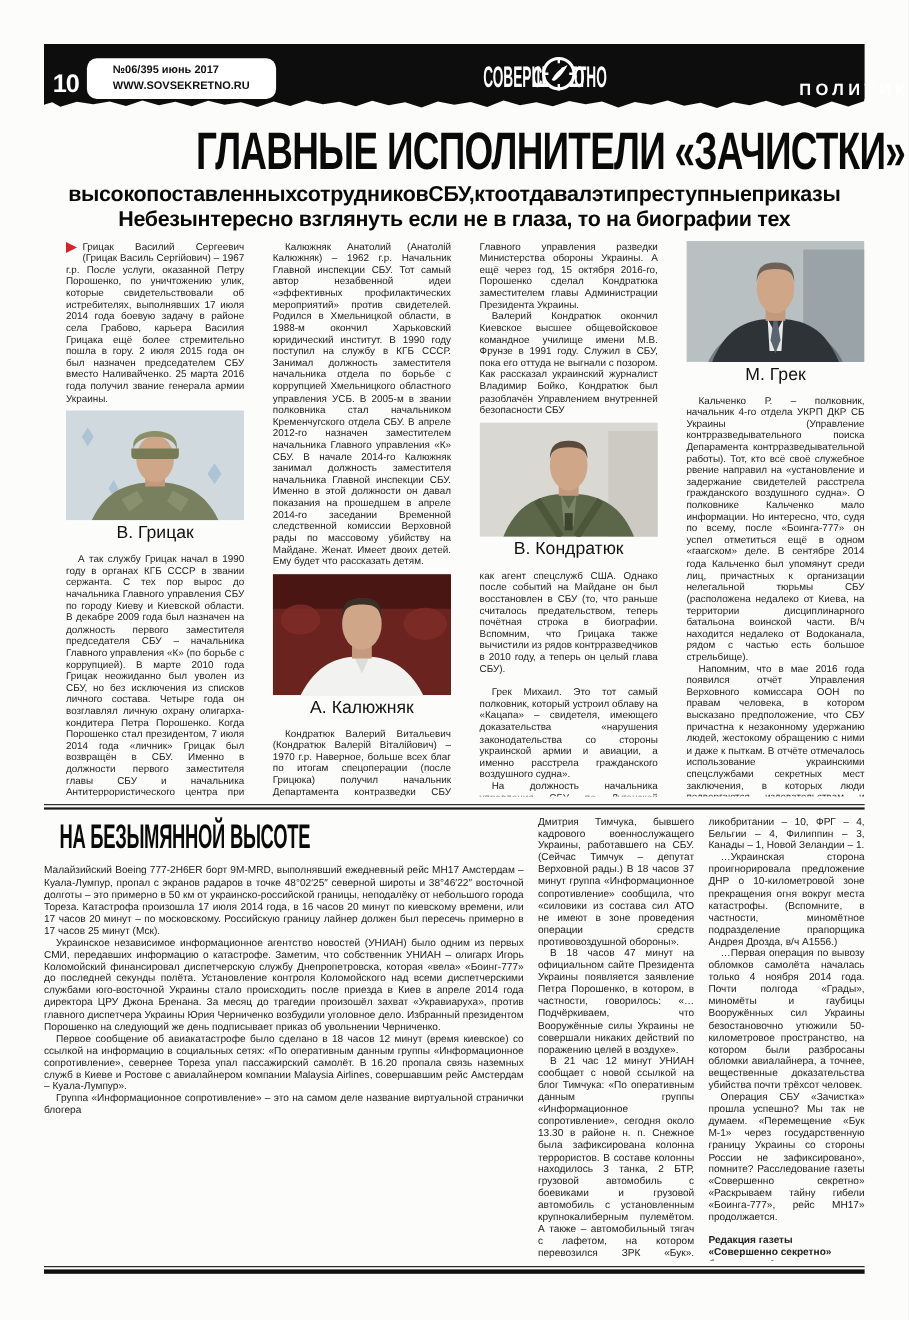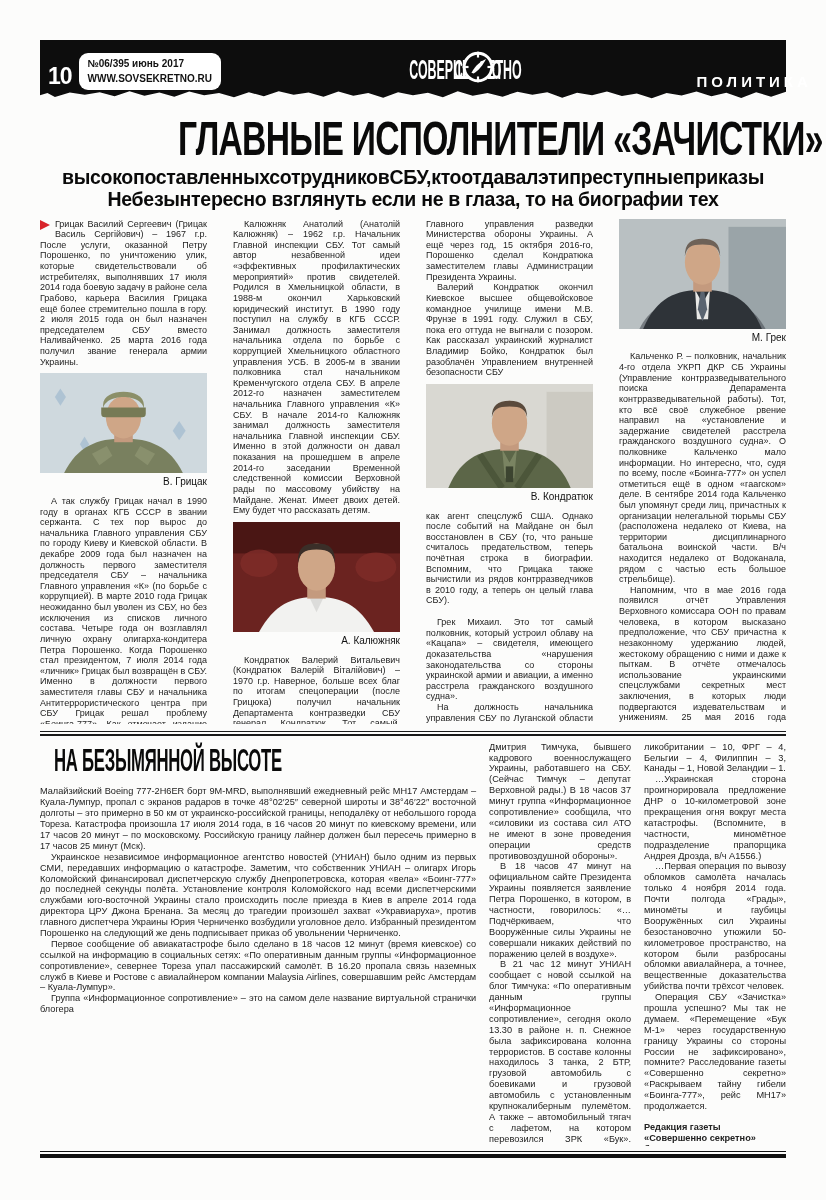--- a/index.html
+++ b/index.html
@@ -4,21 +4,21 @@
 <style>
   * { margin:0; padding:0; box-sizing:border-box; }
   html,body { background:#e9e9e9; }
   body { font-family:"Liberation Sans", sans-serif; color:#1c1c1c; }
   .page { width:826px; height:1200px; background:#fcfcfb; margin:0 auto; position:relative;
           padding:40px 40px 0 40px; overflow:hidden; }
 
   
   .band { background:#0d0d0d; height:50px; display:flex; align-items:flex-end; color:#fff; }
   .pagenum { font-size:23px; font-weight:bold; padding:0 7px 0 8px; letter-spacing:-1px; }
-  .issuebox { background:#fff; color:#111; border-radius:9px; padding:4px 9px; font-size:10px;
+  .issuebox { background:#fff; color:#111; border-radius:9px; padding:4px 24px; font-size:10px;
               font-weight:bold; line-height:1.45; white-space:nowrap; }
   .masthead { display:flex; align-items:center; margin-left:80px; font-weight:bold; font-size:27px;
               letter-spacing:0; white-space:nowrap; }
   .mword { display:inline-block; }
   .mleft  { transform:scaleX(0.46); transform-origin:right center; }
   .mright { transform:scaleX(0.46); transform-origin:left center; }
   .emblem { margin:0 -40px; position:relative; z-index:2; }
   .section-label { margin-left:96px; font-size:15px; font-weight:bold; letter-spacing:4px; }
   .torn { height:9px; background:#0d0d0d;
       clip-path:polygon(0 0,100% 0,100% 20%,98% 75%,96% 25%,94% 88%,92% 30%,90% 70%,88% 18%,86% 62%,
@@ -28,31 +28,31 @@
       18% 74%,16% 28%,14% 64%,12% 14%,10% 70%,8% 24%,6% 54%,4% 28%,2% 78%,1% 34%,0 58%); }
 
   
   .headline-wrap { text-align:center; margin-top:16px; height:50px; overflow:visible; }
   .headline { display:inline-block; font-size:48px; font-weight:bold; letter-spacing:-1px;
               white-space:nowrap; transform:scaleX(0.70); transform-origin:center; line-height:1.0; color:#0a0a0a; }
   .subtitle { text-align:center; font-weight:bold; color:#0a0a0a; margin-top:2px; }
   .subtitle div { font-size:19.5px; line-height:1.12; letter-spacing:-0.3px; }
 
   
-  .article { display:flex; gap:26px; height:505px; overflow:hidden; margin-top:8px; }
+  .article { display:flex; gap:26px; height:505px; overflow:hidden; margin-top:8px;margin-left:20px; }
   .acol { flex:1 1 0; font-size:9px; line-height:1.18; text-align:justify; color:#222; }
   .acol p { text-indent:11px; }
   .acol p.cont { text-indent:0; }
   .acol p.gap-top { margin-top:11px; }
   .start-marker { float:left; width:0; height:0; border-left:10px solid #d8232a;
                   border-top:5px solid transparent; border-bottom:5px solid transparent; margin:1px 5px 0 0; }
   .photo { width:100%; margin:6px 0 1px; line-height:0; }
   .photo svg { width:100%; height:100%; display:block; }
   .ph1 { height:100px; } .ph2 { height:110px; } .ph3 { height:104px; } .ph4 { height:110px; }
-  .caption { font-size:10px; color:#111; margin:3px 0 8px; text-align:right; }
+  .caption { font-size:16px; color:#111; margin:3px 0 8px; text-align:center; }
 
   
   .mid-rule { margin:7px 0 6px; height:5px; border-top:1.5px solid #1a1a1a; border-bottom:2.5px solid #1a1a1a; }
   .bottom-rule-thin { border-top:1.5px solid #111; margin-top:5px; }
   .bottom-rule-thick { height:4px; background:#111; margin-top:2px; }
 
   
   .bottom { display:flex; gap:13px; height:404px; overflow:hidden; }
   .bcol { flex:1 1 0; font-size:9.2px; line-height:1.185; text-align:justify; color:#222; }
   .bcol p { text-indent:11px; }

